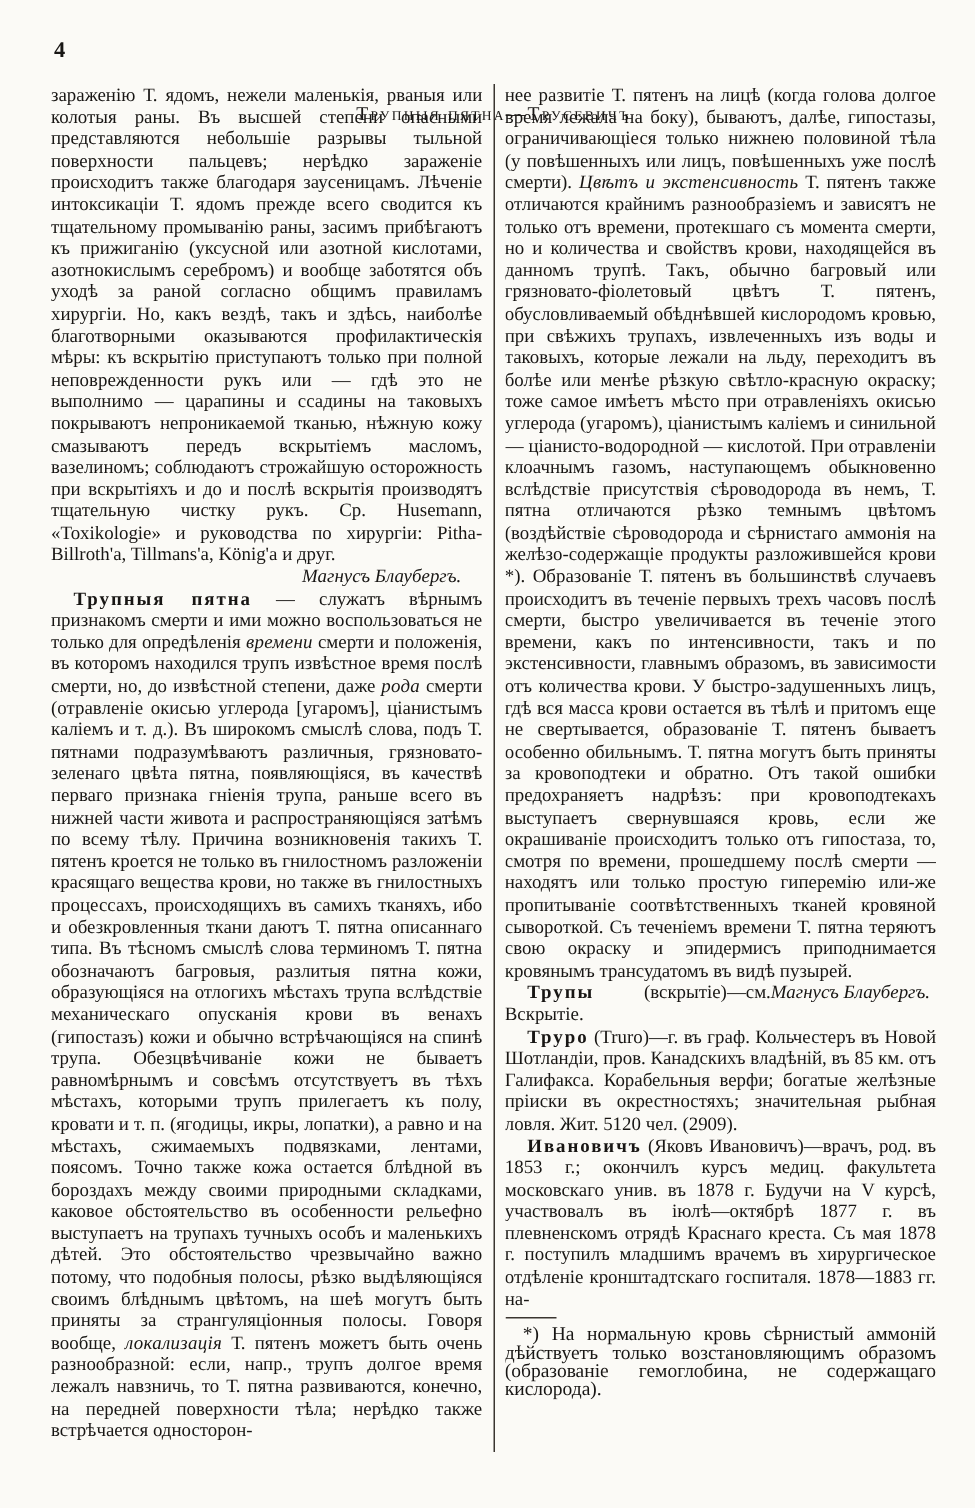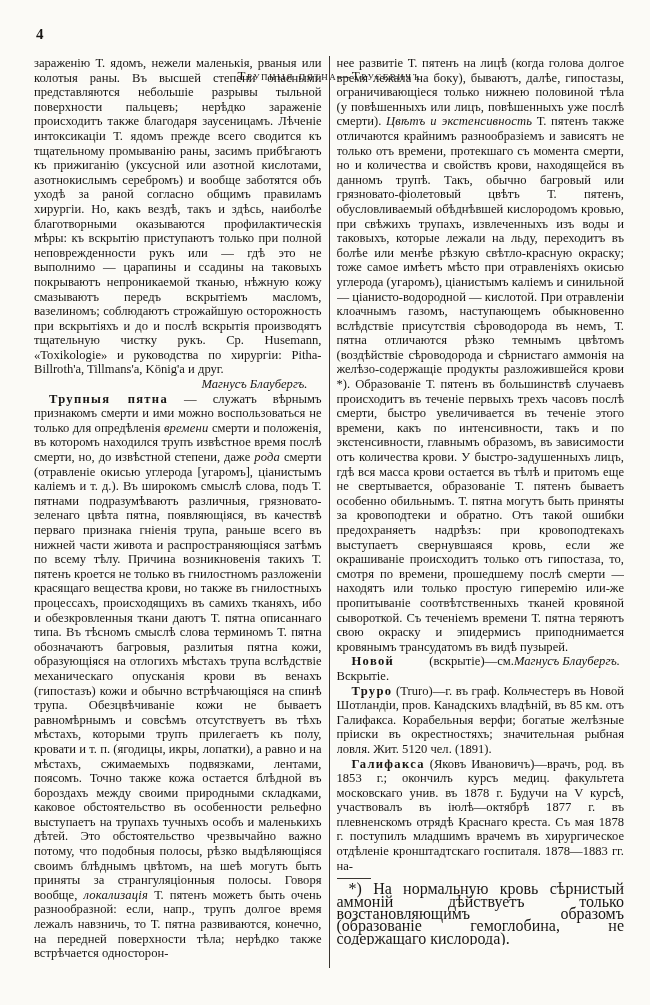--- a/index.html
+++ b/index.html
@@ -68,21 +68,21 @@
     font-style: italic;
     padding-right: 4px;
   }
   .footnote-rule {
     width: 34px; height: 1px;
     background: #3a3530;
     border: none;
     margin: 5px 0 4px 0;
   }
   .footnote {
-    font-size: 16px;
+    font-size: 13px;
     line-height: 12.4px;
     text-align: justify;
   }
   .footnote p { text-indent: 12px; }
 </style>
 </head>
 <body>
 
 <div class="page">
 
@@ -96,23 +96,23 @@
     <div class="col">
       <p class="no-indent"><span>зараженію Т. ядомъ, нежели маленькія, рваныя или колотыя раны. Въ высшей степени опасными представляются небольшіе разрывы тыльной поверхности пальцевъ; нерѣдко зараженіе происходитъ также благодаря заусеницамъ. Лѣченіе интоксикаціи Т. ядомъ прежде всего сводится къ тщательному промыванію раны, засимъ прибѣгаютъ къ прижиганію (уксусной или азотной кислотами, азотнокислымъ серебромъ) и вообще заботятся объ уходѣ за раной согласно общимъ правиламъ хирургіи. Но, какъ вездѣ, такъ и здѣсь, наиболѣе благотворными оказываются профилактическія мѣры: къ вскрытію приступаютъ только при полной неповрежденности рукъ или — гдѣ это не выполнимо — царапины и ссадины на таковыхъ покрываютъ непроникаемой тканью, нѣжную кожу смазываютъ передъ вскрытіемъ масломъ, вазелиномъ; соблюдаютъ строжайшую осторожность при вскрытіяхъ и до и послѣ вскрытія производятъ тщательную чистку рукъ. Ср. Husemann, «Toxikologie» и руководства по хирургіи: Pitha-Billroth'a, Tillmans'a, König'a и друг.</span></p>
       <p class="signature-line">Магнусъ Блаубергъ.</p>
       <p class="indent"><b>Трупныя пятна</b><span> — служатъ вѣрнымъ признакомъ смерти и ими можно воспользоваться не только для опредѣленія </span><i>времени</i><span> смерти и положенія, въ которомъ находился трупъ извѣстное время послѣ смерти, но, до извѣстной степени, даже </span><i>рода</i><span> смерти (отравленіе окисью углерода [угаромъ], ціанистымъ каліемъ и т. д.). Въ широкомъ смыслѣ слова, подъ Т. пятнами подразумѣваютъ различныя, грязновато-зеленаго цвѣта пятна, появляющіяся, въ качествѣ перваго признака гніенія трупа, раньше всего въ нижней части живота и распространяющіяся затѣмъ по всему тѣлу. Причина возникновенія такихъ Т. пятенъ кроется не только въ гнилостномъ разложеніи красящаго вещества крови, но также въ гнилостныхъ процессахъ, происходящихъ въ самихъ тканяхъ, ибо и обезкровленныя ткани даютъ Т. пятна описаннаго типа. Въ тѣсномъ смыслѣ слова терминомъ Т. пятна обозначаютъ багровыя, разлитыя пятна кожи, образующіяся на отлогихъ мѣстахъ трупа вслѣдствіе механическаго опусканія крови въ венахъ (гипостазъ) кожи и обычно встрѣчающіяся на спинѣ трупа. Обезцвѣчиваніе кожи не бываетъ равномѣрнымъ и совсѣмъ отсутствуетъ въ тѣхъ мѣстахъ, которыми трупъ прилегаетъ къ полу, кровати и т. п. (ягодицы, икры, лопатки), а равно и на мѣстахъ, сжимаемыхъ подвязками, лентами, поясомъ. Точно также кожа остается блѣдной въ бороздахъ между своими природными складками, каковое обстоятельство въ особенности рельефно выступаетъ на трупахъ тучныхъ особъ и маленькихъ дѣтей. Это обстоятельство чрезвычайно важно потому, что подобныя полосы, рѣзко выдѣляющіяся своимъ блѣднымъ цвѣтомъ, на шеѣ могутъ быть приняты за странгуляціонныя полосы. Говоря вообще, </span><i>локализація</i><span> Т. пятенъ можетъ быть очень разнообразной: если, напр., трупъ долгое время лежалъ навзничь, то Т. пятна развиваются, конечно, на передней поверхности тѣла; нерѣдко также встрѣчается односторон-</span></p>
     </div>
 
     <div class="col-divider"></div>
 
     <div class="col">
       <p class="no-indent"><span>нее развитіе Т. пятенъ на лицѣ (когда голова долгое время лежала на боку), бываютъ, далѣе, гипостазы, ограничивающіеся только нижнею половиной тѣла (у повѣшенныхъ или лицъ, повѣшенныхъ уже послѣ смерти). </span><i>Цвѣтъ и экстенсивность</i><span> Т. пятенъ также отличаются крайнимъ разнообразіемъ и зависятъ не только отъ времени, протекшаго съ момента смерти, но и количества и свойствъ крови, находящейся въ данномъ трупѣ. Такъ, обычно багровый или грязновато-фіолетовый цвѣтъ Т. пятенъ, обусловливаемый обѣднѣвшей кислородомъ кровью, при свѣжихъ трупахъ, извлеченныхъ изъ воды и таковыхъ, которые лежали на льду, переходитъ въ болѣе или менѣе рѣзкую свѣтло-красную окраску; тоже самое имѣетъ мѣсто при отравленіяхъ окисью углерода (угаромъ), ціанистымъ каліемъ и синильной — ціанисто-водородной — кислотой. При отравленіи клоачнымъ газомъ, наступающемъ обыкновенно вслѣдствіе присутствія сѣроводорода въ немъ, Т. пятна отличаются рѣзко темнымъ цвѣтомъ (воздѣйствіе сѣроводорода и сѣрнистаго аммонія на желѣзо-содержащіе продукты разложившейся крови *). Образованіе Т. пятенъ въ большинствѣ случаевъ происходитъ въ теченіе первыхъ трехъ часовъ послѣ смерти, быстро увеличивается въ теченіе этого времени, какъ по интенсивности, такъ и по экстенсивности, главнымъ образомъ, въ зависимости отъ количества крови. У быстро-задушенныхъ лицъ, гдѣ вся масса крови остается въ тѣлѣ и притомъ еще не свертывается, образованіе Т. пятенъ бываетъ особенно обильнымъ. Т. пятна могутъ быть приняты за кровоподтеки и обратно. Отъ такой ошибки предохраняетъ надрѣзъ: при кровоподтекахъ выступаетъ свернувшаяся кровь, если же окрашиваніе происходитъ только отъ гипостаза, то, смотря по времени, прошедшему послѣ смерти — находятъ или только простую гиперемію или-же пропитываніе соотвѣтственныхъ тканей кровяной сывороткой. Съ теченіемъ времени Т. пятна теряютъ свою окраску и эпидермисъ приподнимается кровянымъ трансудатомъ въ видѣ пузырей. </span><span class="signature-inline">Магнусъ Блаубергъ.</span></p>
-      <p class="indent"><b>Новой</b><span> (вскрытіе)—см. Вскрытіе.</span></p>
-      <p class="indent"><b>Труро</b><span> (Truro)—г. въ граф. Кольчестеръ въ Новой Шотландіи, пров. Канадскихъ владѣній, въ 85 км. отъ Галифакса. Корабельныя верфи; богатые желѣзные пріиски въ окрестностяхъ; значительная рыбная ловля. Жит. 5120 чел. (1891).</span></p>
-      <p class="indent"><b>Галифакса</b><span> (Яковъ Ивановичъ)—врачъ, род. въ 1853 г.; окончилъ курсъ медиц. факультета московскаго унив. въ 1878 г. Будучи на V курсѣ, участвовалъ въ іюлѣ—октябрѣ 1877 г. въ плевненскомъ отрядѣ Краснаго креста. Съ мая 1878 г. поступилъ младшимъ врачемъ въ хирургическое отдѣленіе кронштадтскаго госпиталя. 1878—1883 гг. на-</span></p>
+      <p class="indent"><b>Трупы</b><span> (вскрытіе)—см. Вскрытіе.</span></p>
+      <p class="indent"><b>Труро</b><span> (Truro)—г. въ граф. Кольчестеръ въ Новой Шотландіи, пров. Канадскихъ владѣній, въ 85 км. отъ Галифакса. Корабельныя верфи; богатые желѣзные пріиски въ окрестностяхъ; значительная рыбная ловля. Жит. 5120 чел. (2909).</span></p>
+      <p class="indent"><b>Ивановичъ</b><span> (Яковъ Ивановичъ)—врачъ, род. въ 1853 г.; окончилъ курсъ медиц. факультета московскаго унив. въ 1878 г. Будучи на V курсѣ, участвовалъ въ іюлѣ—октябрѣ 1877 г. въ плевненскомъ отрядѣ Краснаго креста. Съ мая 1878 г. поступилъ младшимъ врачемъ въ хирургическое отдѣленіе кронштадтскаго госпиталя. 1878—1883 гг. на-</span></p>
       <hr class="footnote-rule">
       <div class="footnote">
         <p><span>*) На нормальную кровь сѣрнистый аммоній дѣйствуетъ только возстановляющимъ образомъ (образованіе гемоглобина, не содержащаго кислорода).</span></p>
       </div>
     </div>
 
   </div>
 </div>
 
 </body></html>

